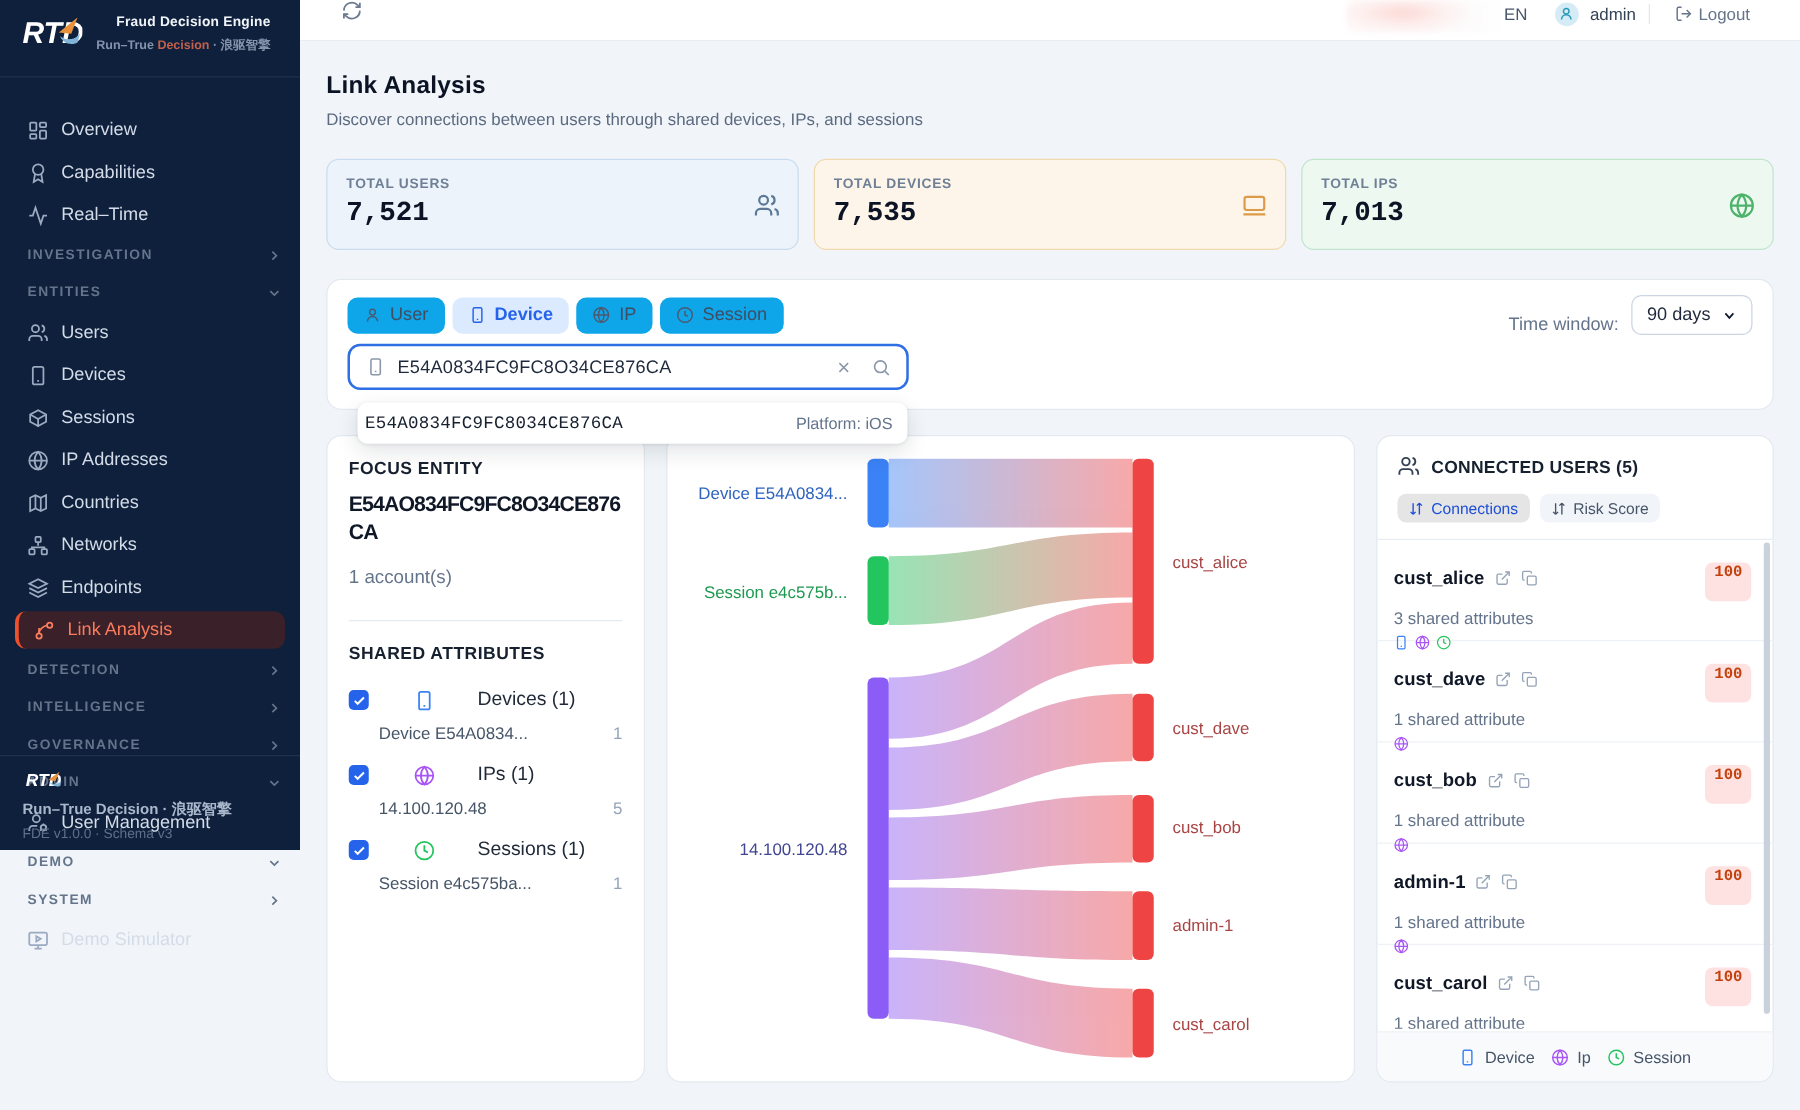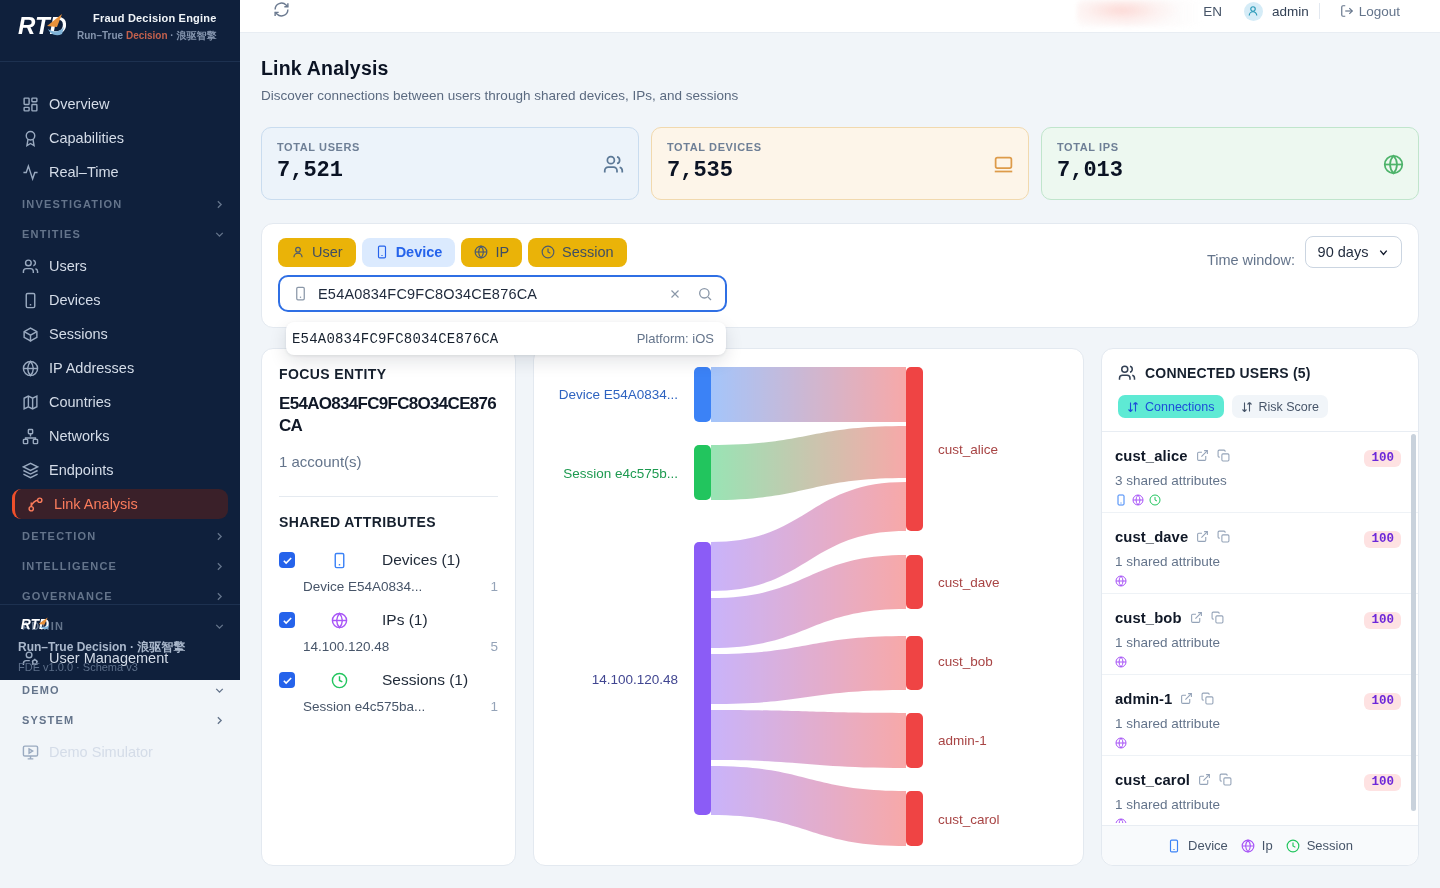--- a/index.html
+++ b/index.html
@@ -55,21 +55,21 @@
 .scard .num { margin-top:5px; font-family:"Liberation Mono", monospace; font-size:22px; font-weight:700; color:#0b1324; }
 .scard svg { position:absolute; right:14px; top:26px; width:21px; height:21px; }
 .sc1 { background:#ecf3fa; border:1px solid #c9dcef; }
 .sc2 { background:#fdf5e9; border:1px solid #f1d9ae; }
 .sc3 { background:#edf8f0; border:1px solid #c0e5cc; }
 
 
 .fcard { margin-top:23px; background:#fff; border:1px solid #e3e9f0; border-radius:12px; padding:12px 16px 15px; position:relative; }
 .frow1 { display:flex; align-items:center; height:32px; }
 .tabs { display:flex; gap:6px; }
-.pill { height:29px; display:flex; align-items:center; padding:0 13px; border-radius:8px; background:#eab308; font-size:14.5px; color:#3f4e63; }
+.pill { height:29px; display:flex; align-items:center; padding:0 13px; border-radius:8px; background:#0ea5e9; font-size:14.5px; color:#3f4e63; }
 .pill svg { width:14px; height:14px; margin-right:7px; stroke:#4b5a70; }
 .pill.on { background:#dbeafe; color:#2563eb; font-weight:700; }
 .pill.on svg { stroke:#2563eb; }
 .tw { margin-left:auto; display:flex; align-items:flex-end; font-size:14.5px; color:#64748b; }
 .twsel { margin-left:10px; width:97px; height:32px; border:1px solid #cbd5e1; border-radius:8px; background:#fff; display:flex; align-items:center; justify-content:center; color:#1e293b; font-size:14.5px; }
 .twsel svg { width:11px; height:11px; margin-left:10px; stroke:#0f172a; }
 .searchwrap { margin-top:7px; width:449px; height:37px; border:2px solid #2f6fe4; border-radius:10px; display:flex; align-items:center; padding:0 12px 0 13px; background:#fff; }
 .searchwrap .dev { width:15px; height:15px; stroke:#8a97a8; margin-right:10px; }
 .searchwrap .txt { font-size:14.5px; color:#1e293b; flex:1; letter-spacing:.2px; }
 .searchwrap .x { width:14px; height:14px; stroke:#8a97a8; margin-right:15px; }
@@ -98,29 +98,29 @@
 .attr .row .nm { margin-left:6px; font-size:15.5px; color:#1f2937; font-weight:500; }
 .attr .subrow { display:flex; margin:9px 0 16px 24px; font-size:13.5px; color:#475569; }
 .attr .subrow .cnt { margin-left:auto; color:#94a3b8; }
 
 
 .pr-head { padding:15px 16px 13px; }
 .pr-title { display:flex; align-items:center; font-size:14px; font-weight:700; letter-spacing:.2px; color:#16202e; }
 .pr-title svg { width:18px; height:18px; stroke:#334155; margin-right:9px; }
 .sorts { display:flex; gap:8px; margin-top:13px; }
 .sbtn { height:23px; display:flex; align-items:center; padding:0 9px; border-radius:7px; background:#f1f5f9; font-size:12.5px; color:#475569; }
-.sbtn.on { background:#5eead4; color:#1d4ed8; }
+.sbtn.on { background:#e5e5e5; color:#1d4ed8; }
 .sbtn svg { width:12px; height:12px; margin-right:6px; stroke:#475569; }
 .sbtn.on svg { stroke:#1d4ed8; }
 .ulist { border-top:1px solid #e8edf3; height:392px; overflow:hidden; }
 .urow { height:81px; padding:12px 17px 0 13px; border-bottom:1px solid #eef2f6; position:relative; }
 .urow .nrow { display:flex; align-items:center; }
 .urow .uname2 { font-size:14.8px; font-weight:700; color:#101827; letter-spacing:.1px; }
 .urow .nrow svg { width:13px; height:13px; stroke:#94a3b8; margin-left:8px; }
-.urow .badge { margin-left:auto; background:#fee2e2; color:#6d28d9; font-family:"Liberation Mono", monospace; font-size:12.5px; font-weight:700; border-radius:6px; padding:1px 7px 2px; margin-top:6px; align-self:flex-start; }
+.urow .badge { margin-left:auto; background:#fee2e2; color:#c2410c; font-family:"Liberation Mono", monospace; font-size:12.5px; font-weight:700; border-radius:6px; padding:1px 7px 16px; margin-top:6px; align-self:flex-start; }
 .urow .shared { margin-top:6px; font-size:13.5px; color:#64748b; }
 .urow .chips { display:flex; gap:5px; margin-top:6px; }
 .urow .chips svg { width:12px; height:12px; }
 .scrollbar { position:absolute; right:2px; top:85px; width:5px; height:377px; border-radius:3px; background:#c9d2dc; }
 .pr-foot { position:absolute; left:0; right:0; bottom:0; height:40px; background:#f8fafc; border-top:1px solid #e8edf3; border-radius:0 0 12px 12px; display:flex; align-items:center; justify-content:center; gap:13px; font-size:13px; color:#475569; }
 .pr-foot .li { display:flex; align-items:center; gap:7px; }
 .pr-foot svg { width:14px; height:14px; }
 </style>
 </head>
 <body>

